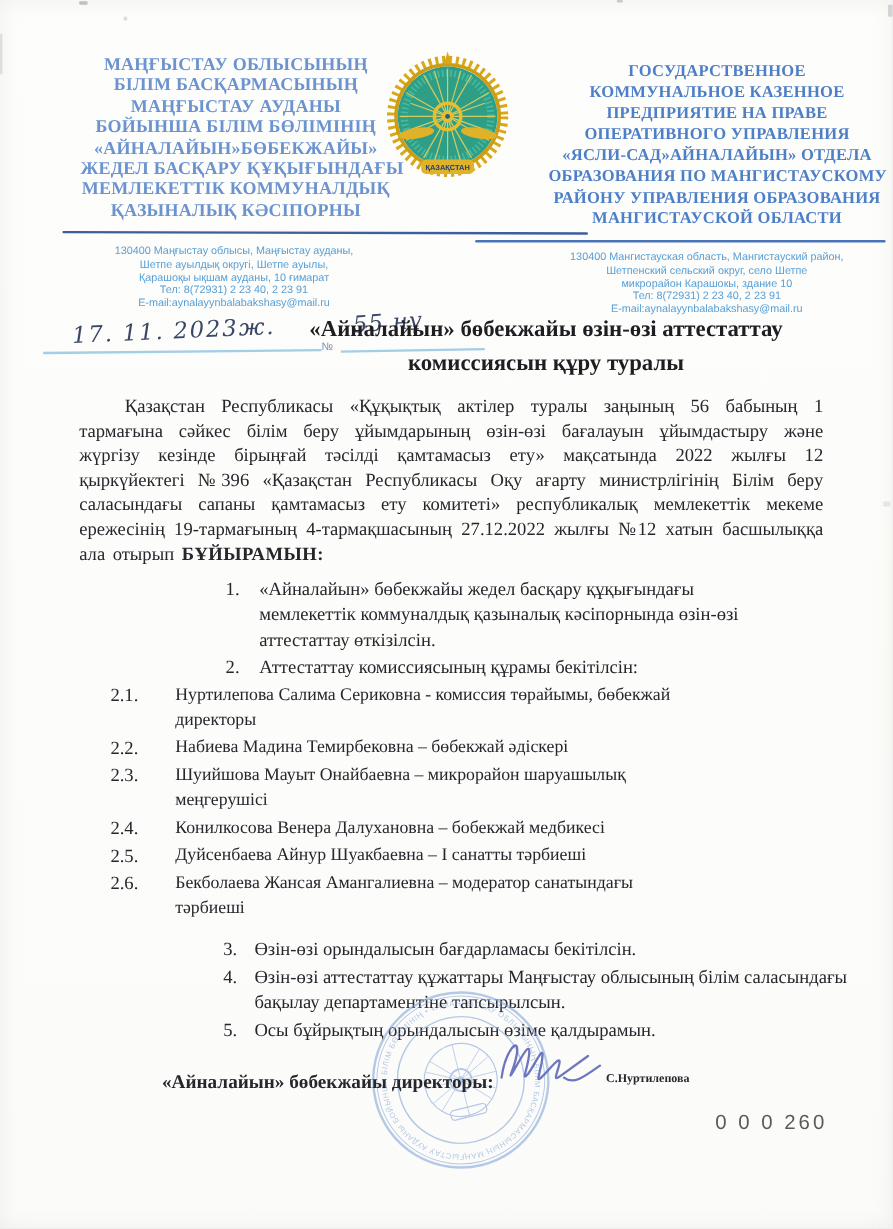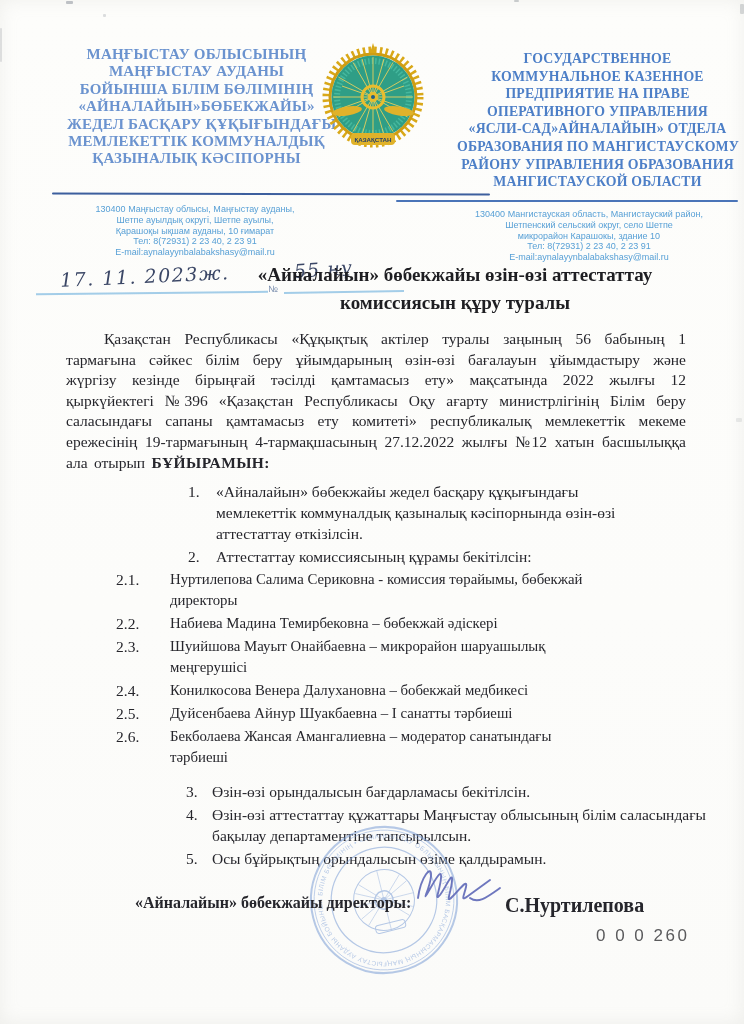--- a/index.html
+++ b/index.html
@@ -34,49 +34,50 @@
     font-weight:bold;font-size:19px;line-height:28px;color:#1e1e22;}
   .body-par{position:absolute;left:66px;top:329px;width:620px;
     font-size:15.5px;line-height:20.6px;text-align:justify;text-indent:38px;
     color:#26262c;word-spacing:2.4px;}
   .body-par b{letter-spacing:.4px;}
   
   .olist{position:absolute;left:0;top:481px;width:744px;color:#26262c;font-size:15.5px;line-height:21px;}
   .item{display:flex;margin-bottom:2px;}
   .item .num{flex:0 0 auto;width:28px;margin-left:188px;}
   .item .txt{width:446px;}
-  .item.sub .num{width:54px;margin-left:116px;}
+  .item.sub .num{width:54px;margin-left:92px;}
   .item.sub .txt{width:430px;font-size:14.8px;}
   .item.tail{margin-top:0;}
   .item.gap{margin-top:13px;}
   .item.tail .num{margin-left:186px;width:26px;}
   .item.tail .txt{width:500px;}
   
   .sig-label{position:absolute;left:135px;top:894px;font-weight:bold;font-size:16px;color:#26262c;}
-  .sig-name{position:absolute;left:505px;top:894px;font-weight:bold;font-size:20px;color:#26262c;}
+  .sig-name{position:absolute;left:505px;top:894px;font-weight:bold;font-size:10px;color:#26262c;}
   .sig-scribble{position:absolute;left:412px;top:858px;width:95px;height:58px;}
   .stamp{position:absolute;left:308px;top:824px;width:152px;height:152px;opacity:.55;transform:rotate(-14deg);pointer-events:none;}
   .page-num{position:absolute;left:596px;top:926px;font-family:"Liberation Sans",sans-serif;
     font-size:17px;letter-spacing:2.5px;color:#5a5a5c;}
   
   .speck{position:absolute;background:#8e949c;border-radius:1px;}
   .s1{left:66px;top:1px;width:7px;height:3px;opacity:.55;}
   .s2{left:514px;top:0;width:5px;height:2px;opacity:.45;}
   .s3{left:740px;top:4px;width:4px;height:10px;opacity:.35;}
   .s4{left:0;top:28px;width:2px;height:34px;opacity:.25;}
   .s5{left:103px;top:14px;width:3px;height:3px;opacity:.3;}
   .s6{left:736px;top:418px;width:6px;height:4px;opacity:.18;}
 </style>
 </head>
 <body>
 
 <div class="page">
 
   <div class="hdr hdr-left">
     <div>МАҢҒЫСТАУ ОБЛЫСЫНЫҢ</div>
+    <div>БІЛІМ БАСҚАРМАСЫНЫҢ</div>
     <div>МАҢҒЫСТАУ АУДАНЫ</div>
     <div>БОЙЫНША БІЛІМ БӨЛІМІНІҢ</div>
     <div>«АЙНАЛАЙЫН»БӨБЕКЖАЙЫ»</div>
     <div>ЖЕДЕЛ БАСҚАРУ ҚҰҚЫҒЫНДАҒЫ</div>
     <div>МЕМЛЕКЕТТІК КОММУНАЛДЫҚ</div>
     <div>ҚАЗЫНАЛЫҚ КӘСІПОРНЫ</div>
   </div>
 
   <svg class="emblem" viewBox="0 0 110 120">
     <circle cx="55" cy="57" r="47" fill="none" stroke="#d9a818" stroke-width="7" stroke-dasharray="2.5 3.2"></circle>

